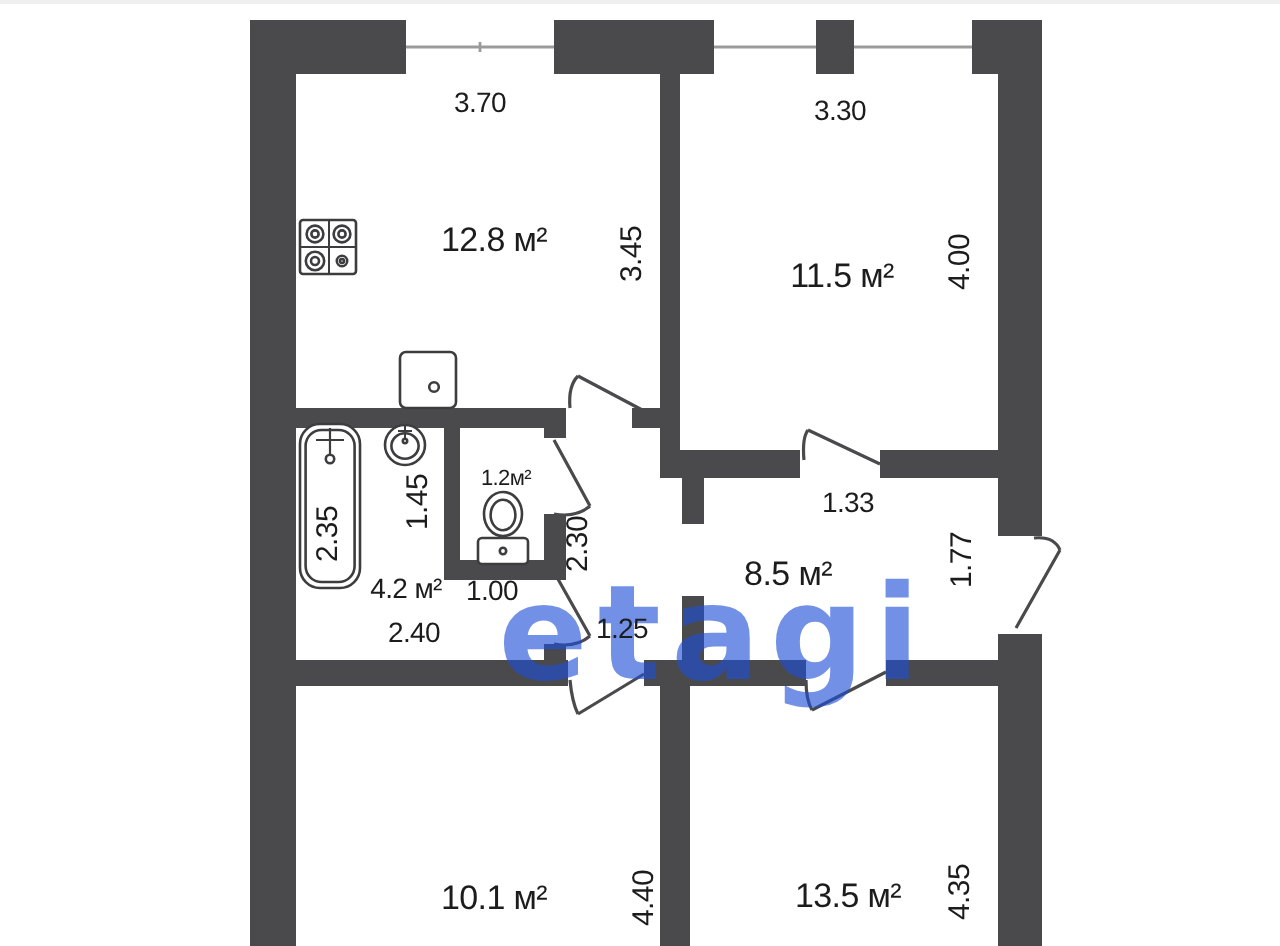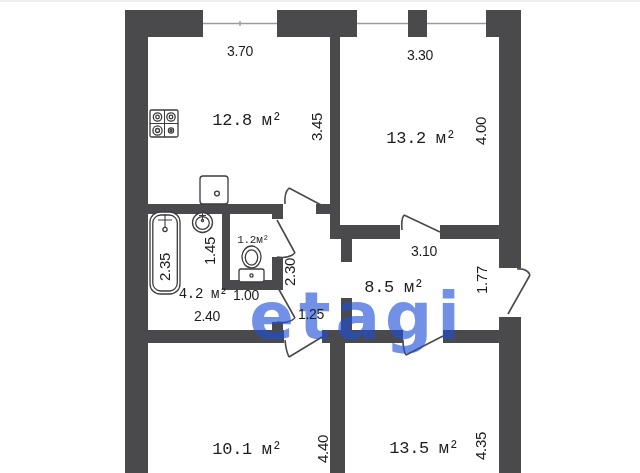--- a/index.html
+++ b/index.html
@@ -2,21 +2,21 @@
 <html><head>
 <meta charset="utf-8">
 <style>
   html,body{margin:0;padding:0;background:#ffffff;}
   #plan{position:relative;width:640px;height:473px;background:#ffffff;overflow:hidden;
         font-family:"Liberation Sans","DejaVu Sans",sans-serif;}
   #plan svg{position:absolute;left:0;top:0;}
   .lbl{position:absolute;color:#1c1c1c;font-size:15px;letter-spacing:-0.3px;white-space:nowrap;
        transform:translate(-50%,-50%);line-height:1;}
   .lbl.rot{transform:translate(-50%,-50%) rotate(-90deg);}
-  .lbl.area{font-size:17px;font-weight:500;font-family:Liberation Mono, monospace;}
+  .lbl.area{font-size:17px;font-weight:500;}
   .lbl.small{font-size:14px;}
   #watermark{position:absolute;left:357px;top:320px;transform:translate(-50%,-54%);
      font-size:66px;font-weight:bold;letter-spacing:5px;color:#1d4ed8;opacity:0.62;
      font-family:"DejaVu Sans",sans-serif;}
   .topstrip{position:absolute;left:0;top:0;width:640px;height:2px;background:#efefef;}
 </style>
 </head>
 <body>
 
 <div id="plan">
@@ -115,36 +115,36 @@
     </g>
   </svg>
 
   <div id="watermark">etagi</div>
 
   <div class="lbl small" style="left:240px;top:51px">3.70</div>
   <div class="lbl area" style="left:247px;top:120px">12.8 м²</div>
   <div class="lbl rot" style="left:316px;top:127px">3.45</div>
 
   <div class="lbl small" style="left:420px;top:55px">3.30</div>
-  <div class="lbl area" style="left:421px;top:138px">13.2 м²</div>
+  <div class="lbl area" style="left:421px;top:138px">11.5 м²</div>
   <div class="lbl rot" style="left:480px;top:131px">4.00</div>
 
   <div class="lbl area" style="left:253px;top:240px;font-size:11px">1.2м²</div>
   <div class="lbl small" style="left:246px;top:295px">1.00</div>
 
   <div class="lbl rot" style="left:209px;top:251px">1.45</div>
   <div class="lbl rot" style="left:164px;top:267px">2.35</div>
   <div class="lbl area" style="left:203px;top:294px;font-size:14px">4.2 м²</div>
   <div class="lbl small" style="left:207px;top:316px">2.40</div>
 
   <div class="lbl rot" style="left:289px;top:272px">2.30</div>
   <div class="lbl small" style="left:311px;top:314px">1.25</div>
 
   <div class="lbl area" style="left:394px;top:287px">8.5 м²</div>
-  <div class="lbl small" style="left:424px;top:251px">3.10</div>
+  <div class="lbl small" style="left:424px;top:251px">1.33</div>
   <div class="lbl rot" style="left:481px;top:280px">1.77</div>
 
   <div class="lbl area" style="left:247px;top:449px">10.1 м²</div>
   <div class="lbl rot" style="left:322px;top:449px">4.40</div>
 
   <div class="lbl area" style="left:424px;top:448px">13.5 м²</div>
   <div class="lbl rot" style="left:480px;top:446px">4.35</div>
 </div>
 
 </body></html>

